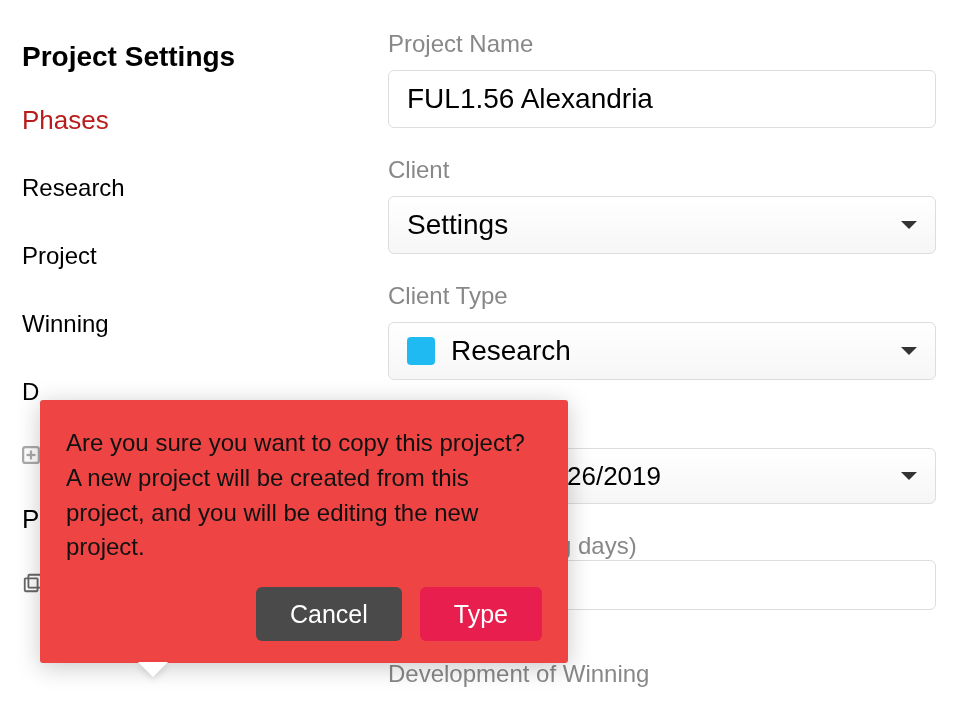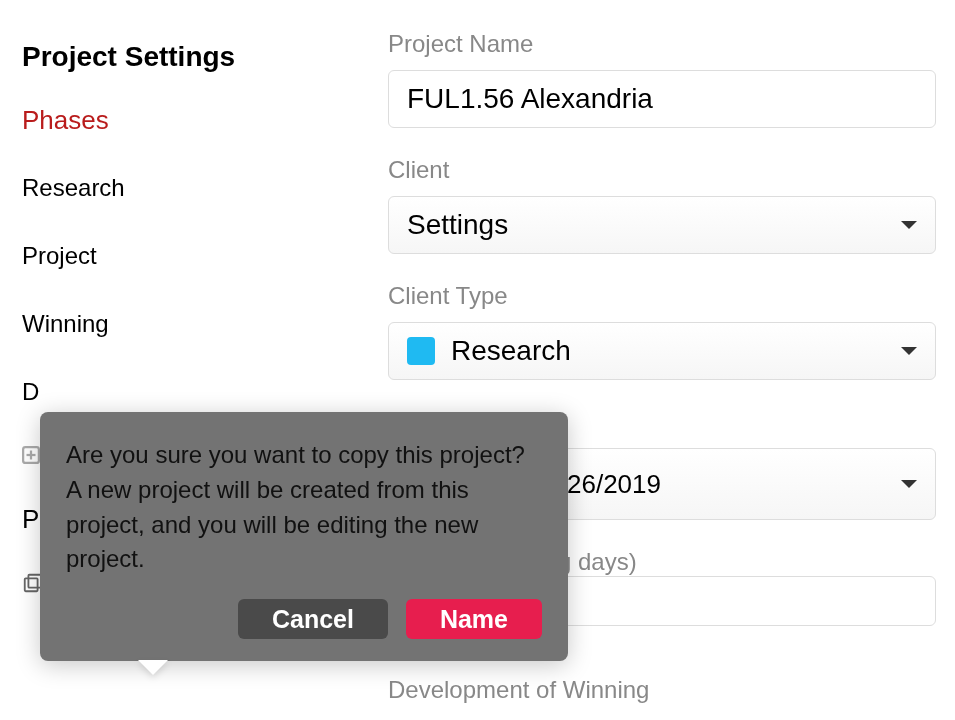--- a/index.html
+++ b/index.html
@@ -107,69 +107,68 @@
     .chevron-down {
       width: 0;
       height: 0;
       border-left: 8px solid transparent;
       border-right: 8px solid transparent;
       border-top: 8px solid #333;
     }
     .popover {
       position: absolute;
       left: 40px;
-      top: 412px;
+      top: 400px;
       width: 528px;
-      background: #737373;
-      border-radius: 8px;
+      background: #ef4444;
+      border-radius: 3px;
       box-shadow: 0 4px 24px rgba(0,0,0,0.22);
       padding: 26px 26px 22px 26px;
       z-index: 10;
     }
     .popover-text {
       font-size: 24px;
       line-height: 1.45;
       color: #111;
       margin-bottom: 22px;
     }
     .popover-actions {
       display: flex;
       justify-content: flex-end;
       gap: 18px;
     }
     .btn {
-      height: 40px;
+      height: 54px;
       border: none;
       border-radius: 6px;
       font-size: 25px;
       padding: 0 34px;
       cursor: pointer;
       color: #fff;
-      font-weight: bold;
     }
     .btn-cancel {
       background: #4a4a4a;
     }
     .btn-copy {
       background: #e71e4e;
     }
     .popover-arrow {
       position: absolute;
       bottom: -14px;
       left: 98px;
       width: 0;
       height: 0;
       border-left: 15px solid transparent;
       border-right: 15px solid transparent;
       border-top: 15px solid #fff;
       filter: drop-shadow(0 3px 3px rgba(0,0,0,0.12));
     }
     .partial-select {
       width: 548px;
-      height: 72px;
+      height: 56px;
       border: 1px solid #ddd;
       border-radius: 6px;
       background: linear-gradient(#fff, #f6f6f6);
       font-size: 26px;
       color: #000;
       padding: 0 18px;
       display: flex;
       align-items: center;
       justify-content: space-between;
     }
@@ -260,16 +259,16 @@
     <div class="field-group" style="margin-top:50px;">
       <div class="field-label">Development of Winning</div>
     </div>
   </div>
 </div>
 
 <div class="popover">
   <div class="popover-text">Are you sure you want to copy this project? A new project will be created from this project, and you will be editing the new project.</div>
   <div class="popover-actions">
     <button class="btn btn-cancel">Cancel</button>
-    <button class="btn btn-copy">Name</button>
+    <button class="btn btn-copy">Type</button>
   </div>
   <div class="popover-arrow"></div>
 </div>
 
 </body></html>

